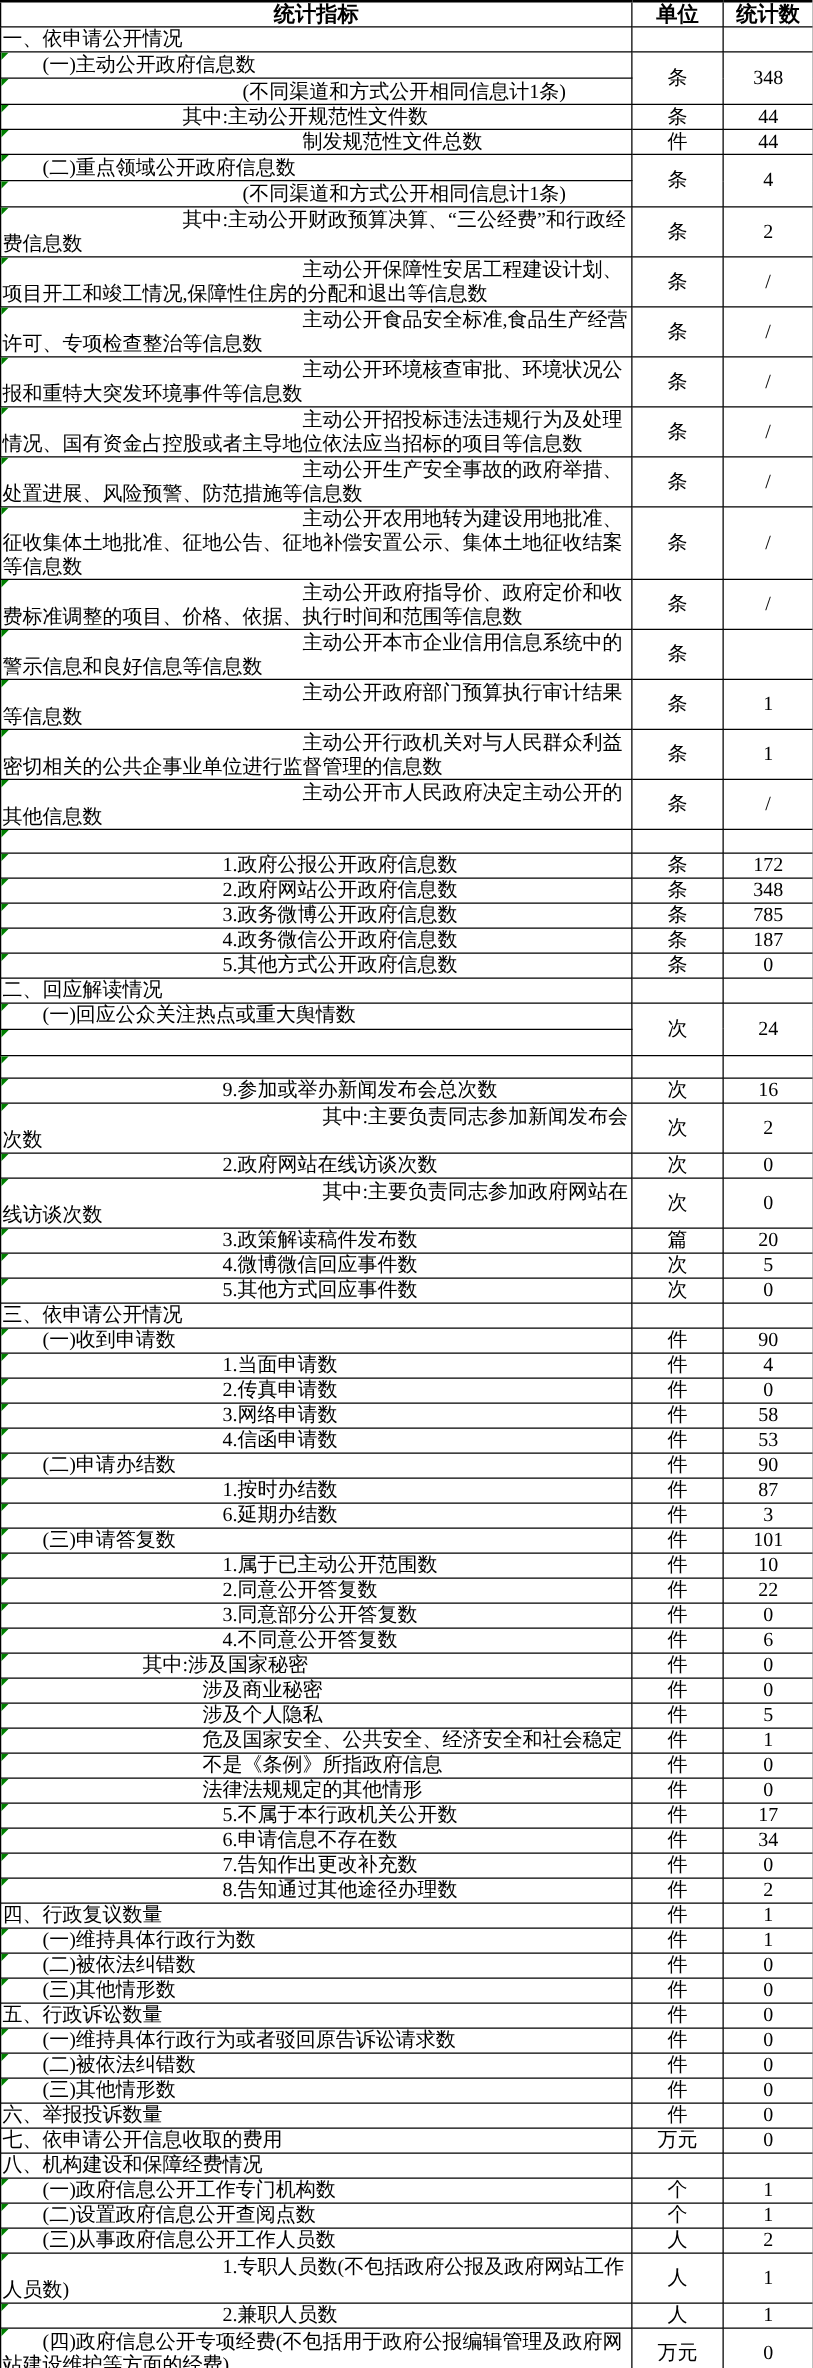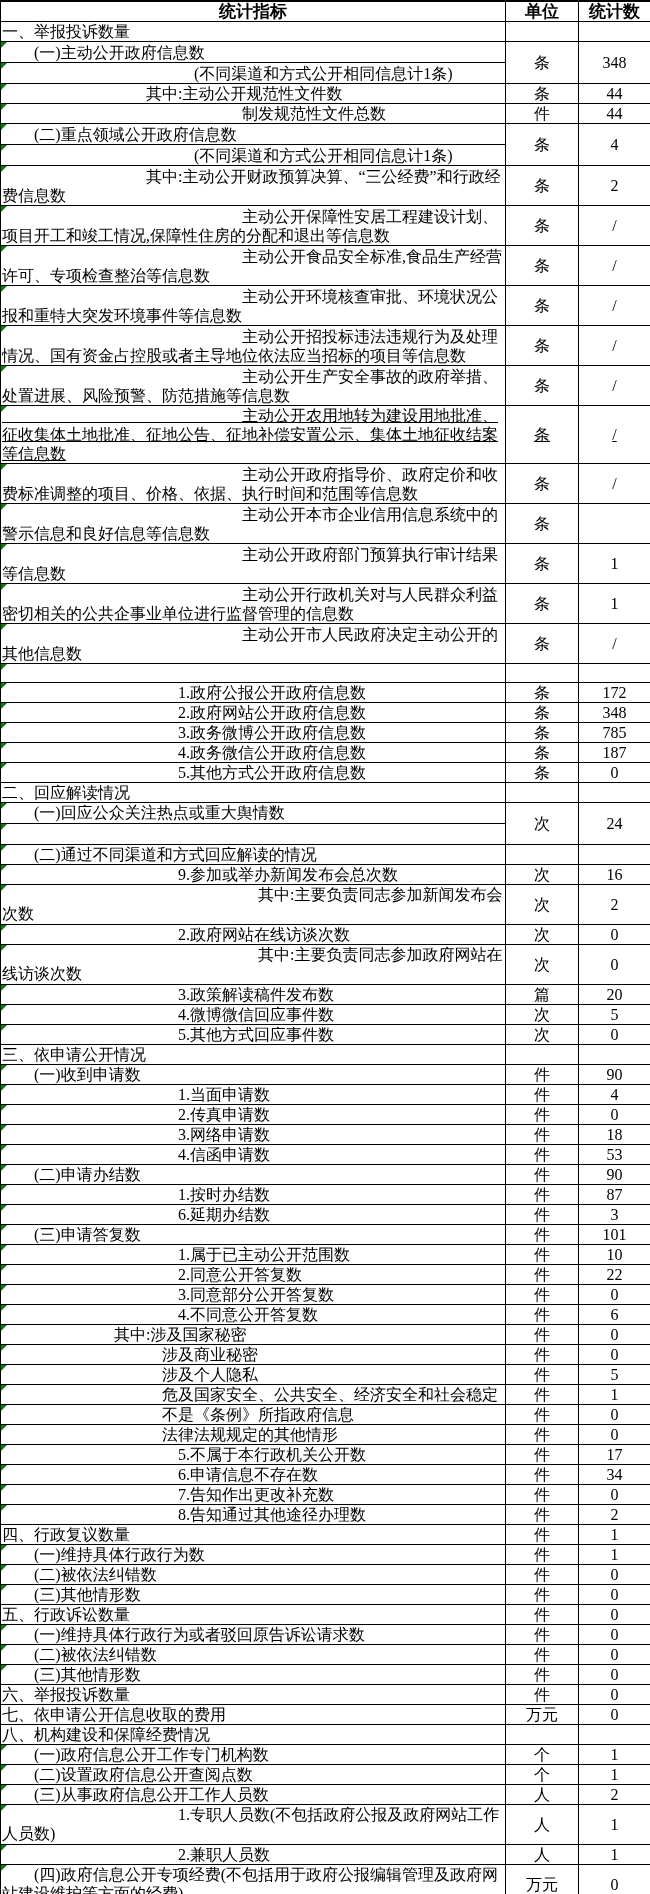--- a/index.html
+++ b/index.html
@@ -11,21 +11,21 @@
   th,td{border:1px solid #000;padding:0;overflow:hidden;vertical-align:middle;
         font-size:16px;line-height:19px;}
   thead th{font-weight:bold;text-align:center;font-size:17px;height:19px;
            border-top:2px solid #000;}
   td.ind{position:relative;text-align:left;white-space:pre-wrap;
          word-break:break-all;overflow-wrap:anywhere;padding:0 1px;}
   td.unit,td.val{text-align:center;}
   tr.r-1{height:18.6px;}
   tr.r-p{height:21px;padding-left:31px;}
   tr.r-2{height:40px;}
-  tr.r-3{height:58px;text-decoration:underline;}
+  tr.r-3{height:58px;}
   .tri{position:absolute;top:0;left:0;width:0;height:0;
        border-top:6px solid #008000;border-right:6px solid transparent;}
 </style>
 </head>
 <body>
 
 <table id="stats-table">
   <colgroup>
     <col class="c-ind">
       <col class="c-unit">
@@ -33,21 +33,21 @@
   </colgroup>
   <thead>
     <tr>
       <th>统计指标</th>
       <th>单位</th>
       <th>统计数</th>
     </tr>
   </thead>
   <tbody>
       <tr class="r-1">
-        <td class="ind"><span>一、举报投诉数量</span></td>
+        <td class="ind"><span>一、依申请公开情况</span></td>
         <td class="unit"></td>
         <td class="val"></td>
       </tr>
       <tr class="r-p">
         <td class="ind"><span class="tri" style="border-top-color: rgb(0, 128, 0);"></span><span>　　(一)主动公开政府信息数</span></td>
         <td class="unit" rowspan="2">条</td>
         <td class="val" rowspan="2">348</td>
       </tr>
       <tr class="r-p">
         <td class="ind"><span class="tri" style="border-top-color: rgb(0, 128, 0);"></span><span>　　　　　　　　　　　　(不同渠道和方式公开相同信息计1条)</span></td>
@@ -167,21 +167,21 @@
       </tr>
       <tr class="r-p">
         <td class="ind"><span class="tri" style="border-top-color: rgb(0, 128, 0);"></span><span>　　(一)回应公众关注热点或重大舆情数</span></td>
         <td class="unit" rowspan="2">次</td>
         <td class="val" rowspan="2">24</td>
       </tr>
       <tr class="r-p">
         <td class="ind"><span class="tri" style="border-top-color: rgb(0, 128, 0);"></span></td>
       </tr>
       <tr class="r-1">
-        <td class="ind"><span class="tri" style="border-top-color: rgb(0, 128, 0);"></span><span>　　(二)通过不同渠道和方式回应解读的情况</span></td>
+        <td class="ind"><span class="tri" style="border-top-color: rgb(0, 128, 0);"></span></td>
         <td class="unit"></td>
         <td class="val"></td>
       </tr>
       <tr class="r-1">
         <td class="ind"><span class="tri" style="border-top-color: rgb(0, 128, 0);"></span><span>　　　　　　　　　　　9.参加或举办新闻发布会总次数</span></td>
         <td class="unit">次</td>
         <td class="val">16</td>
       </tr>
       <tr class="r-2">
         <td class="ind"><span class="tri" style="border-top-color: rgb(0, 128, 0);"></span><span>　　　　　　　　　　　　　　　　其中:主要负责同志参加新闻发布会次数</span></td>
@@ -229,21 +229,21 @@
         <td class="val">4</td>
       </tr>
       <tr class="r-1">
         <td class="ind"><span class="tri" style="border-top-color: rgb(0, 128, 0);"></span><span>　　　　　　　　　　　2.传真申请数</span></td>
         <td class="unit">件</td>
         <td class="val">0</td>
       </tr>
       <tr class="r-1">
         <td class="ind"><span class="tri" style="border-top-color: rgb(0, 128, 0);"></span><span>　　　　　　　　　　　3.网络申请数</span></td>
         <td class="unit">件</td>
-        <td class="val">18</td>
+        <td class="val">58</td>
       </tr>
       <tr class="r-1">
         <td class="ind"><span class="tri" style="border-top-color: rgb(0, 128, 0);"></span><span>　　　　　　　　　　　4.信函申请数</span></td>
         <td class="unit">件</td>
         <td class="val">53</td>
       </tr>
       <tr class="r-1">
         <td class="ind"><span class="tri" style="border-top-color: rgb(0, 128, 0);"></span><span>　　(二)申请办结数</span></td>
         <td class="unit">件</td>
         <td class="val">90</td>

